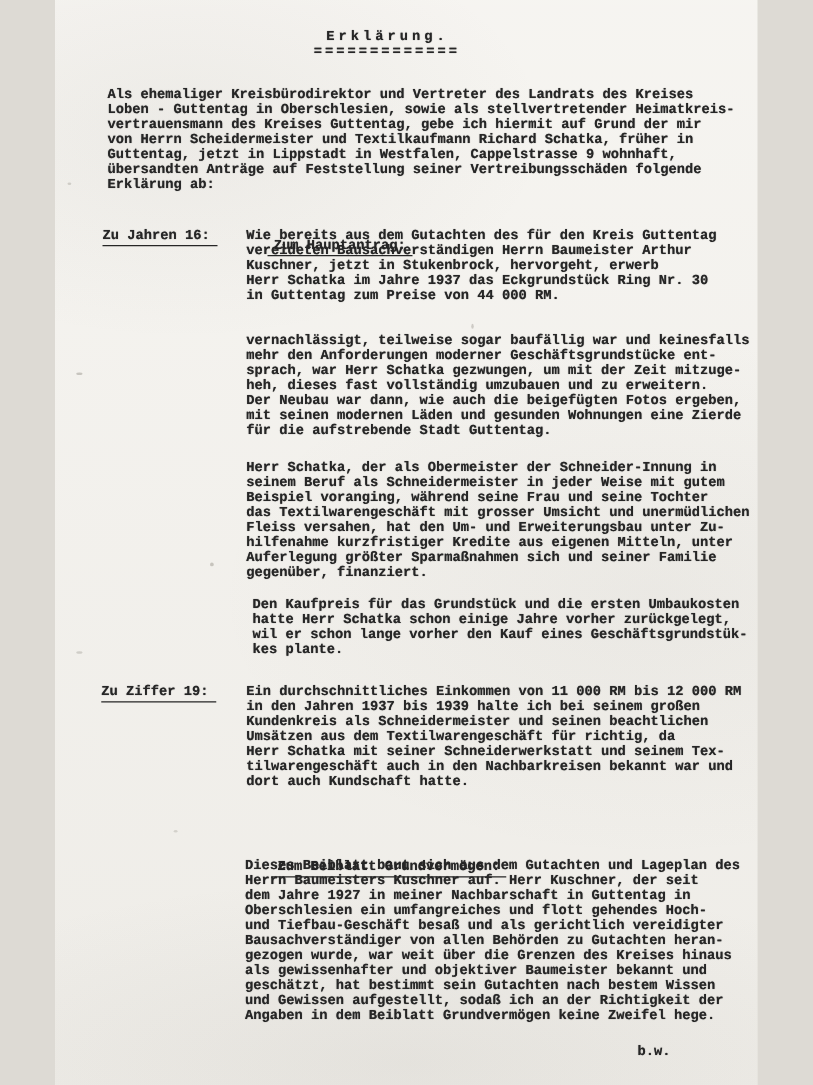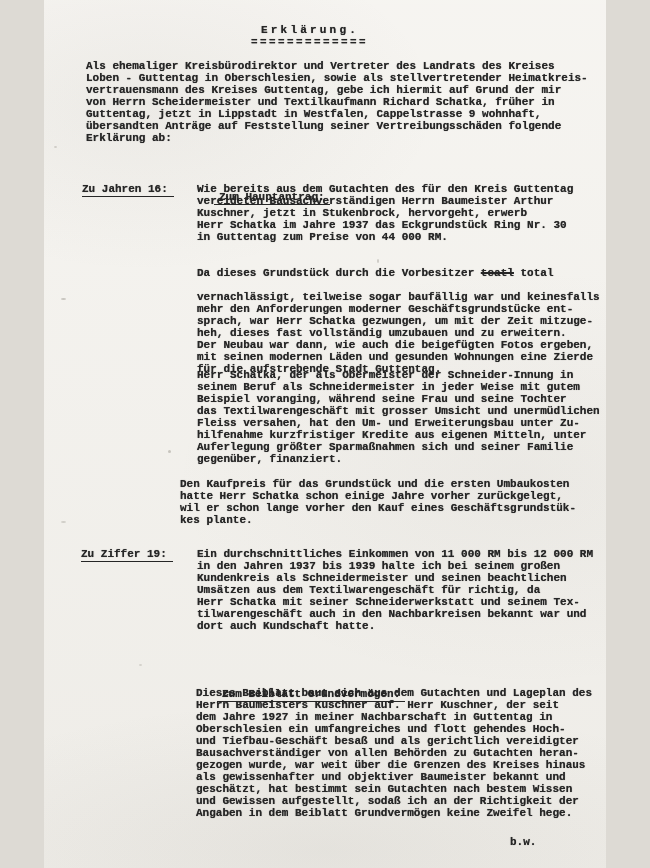--- a/index.html
+++ b/index.html
@@ -37,59 +37,58 @@
   .speckle { position:absolute; background:#938f86; border-radius:50%; }
 </style>
 </head>
 <body>
 
 <div class="page">
 
   <div class="doc-title" style="left:217px; top:24px">Erklärung.</div>
   <div class="title-underline" style="left:207px; top:36px">=============</div>
 
-  <div class="block" style="left:42px; top:60px">Als ehemaliger Kreisbürodirektor und Vertreter des Landrats des Kreises
+  <div class="block" style="left:42px; top:70px">Als ehemaliger Kreisbürodirektor und Vertreter des Landrats des Kreises
 Loben - Guttentag in Oberschlesien, sowie als stellvertretender Heimatkreis-
 vertrauensmann des Kreises Guttentag, gebe ich hiermit auf Grund der mir
 von Herrn Scheidermeister und Textilkaufmann Richard Schatka, früher in
 Guttentag, jetzt in Lippstadt in Westfalen, Cappelstrasse 9 wohnhaft,
 übersandten Anträge auf Feststellung seiner Vertreibungsschäden folgende
 Erklärung ab:</div>
 
   <div class="heading" style="left:170px; top:160px">Zum Hauptantrag:</div>
 
   <div class="label" style="left:38px; top:183px">Zu Jahren 16:</div>
 
   <div class="block" style="left:153px; top:183px">Wie bereits aus dem Gutachten des für den Kreis Guttentag
 vereideten Bausachverständigen Herrn Baumeister Arthur
 Kuschner, jetzt in Stukenbrock, hervorgeht, erwerb
 Herr Schatka im Jahre 1937 das Eckgrundstück Ring Nr. 30
 in Guttentag zum Preise von 44 000 RM.</div>
 
   <div class="block" style="left:153px; top:255px">
-    <div><span>Da dieses Grundstück durch die Vorbesitzer </span><span class="struck">teatl</span><span> total</span></div>
     <div>vernachlässigt, teilweise sogar baufällig war und keinesfalls
 mehr den Anforderungen moderner Geschäftsgrundstücke ent-
 sprach, war Herr Schatka gezwungen, um mit der Zeit mitzuge-
 heh, dieses fast vollständig umzubauen und zu erweitern.
 Der Neubau war dann, wie auch die beigefügten Fotos ergeben,
 mit seinen modernen Läden und gesunden Wohnungen eine Zierde
 für die aufstrebende Stadt Guttentag.</div>
   </div>
 
   <div class="block" style="left:153px; top:369px">Herr Schatka, der als Obermeister der Schneider-Innung in
 seinem Beruf als Schneidermeister in jeder Weise mit gutem
 Beispiel voranging, während seine Frau und seine Tochter
 das Textilwarengeschäft mit grosser Umsicht und unermüdlichen
 Fleiss versahen, hat den Um- und Erweiterungsbau unter Zu-
 hilfenahme kurzfristiger Kredite aus eigenen Mitteln, unter
 Auferlegung größter Sparmaßnahmen sich und seiner Familie
 gegenüber, finanziert.</div>
 
-  <div class="block" style="left:136px; top:478px">Den Kaufpreis für das Grundstück und die ersten Umbaukosten
+  <div class="block" style="left:158px; top:478px">Den Kaufpreis für das Grundstück und die ersten Umbaukosten
 hatte Herr Schatka schon einige Jahre vorher zurückgelegt,
 wil er schon lange vorher den Kauf eines Geschäftsgrundstük-
 kes plante.</div>
 
   <div class="label" style="left:37px; top:548px">Zu Ziffer 19:</div>
 
   <div class="block" style="left:153px; top:548px">Ein durchschnittliches Einkommen von 11 000 RM bis 12 000 RM
 in den Jahren 1937 bis 1939 halte ich bei seinem großen
 Kundenkreis als Schneidermeister und seinen beachtlichen
 Umsätzen aus dem Textilwarengeschäft für richtig, da

